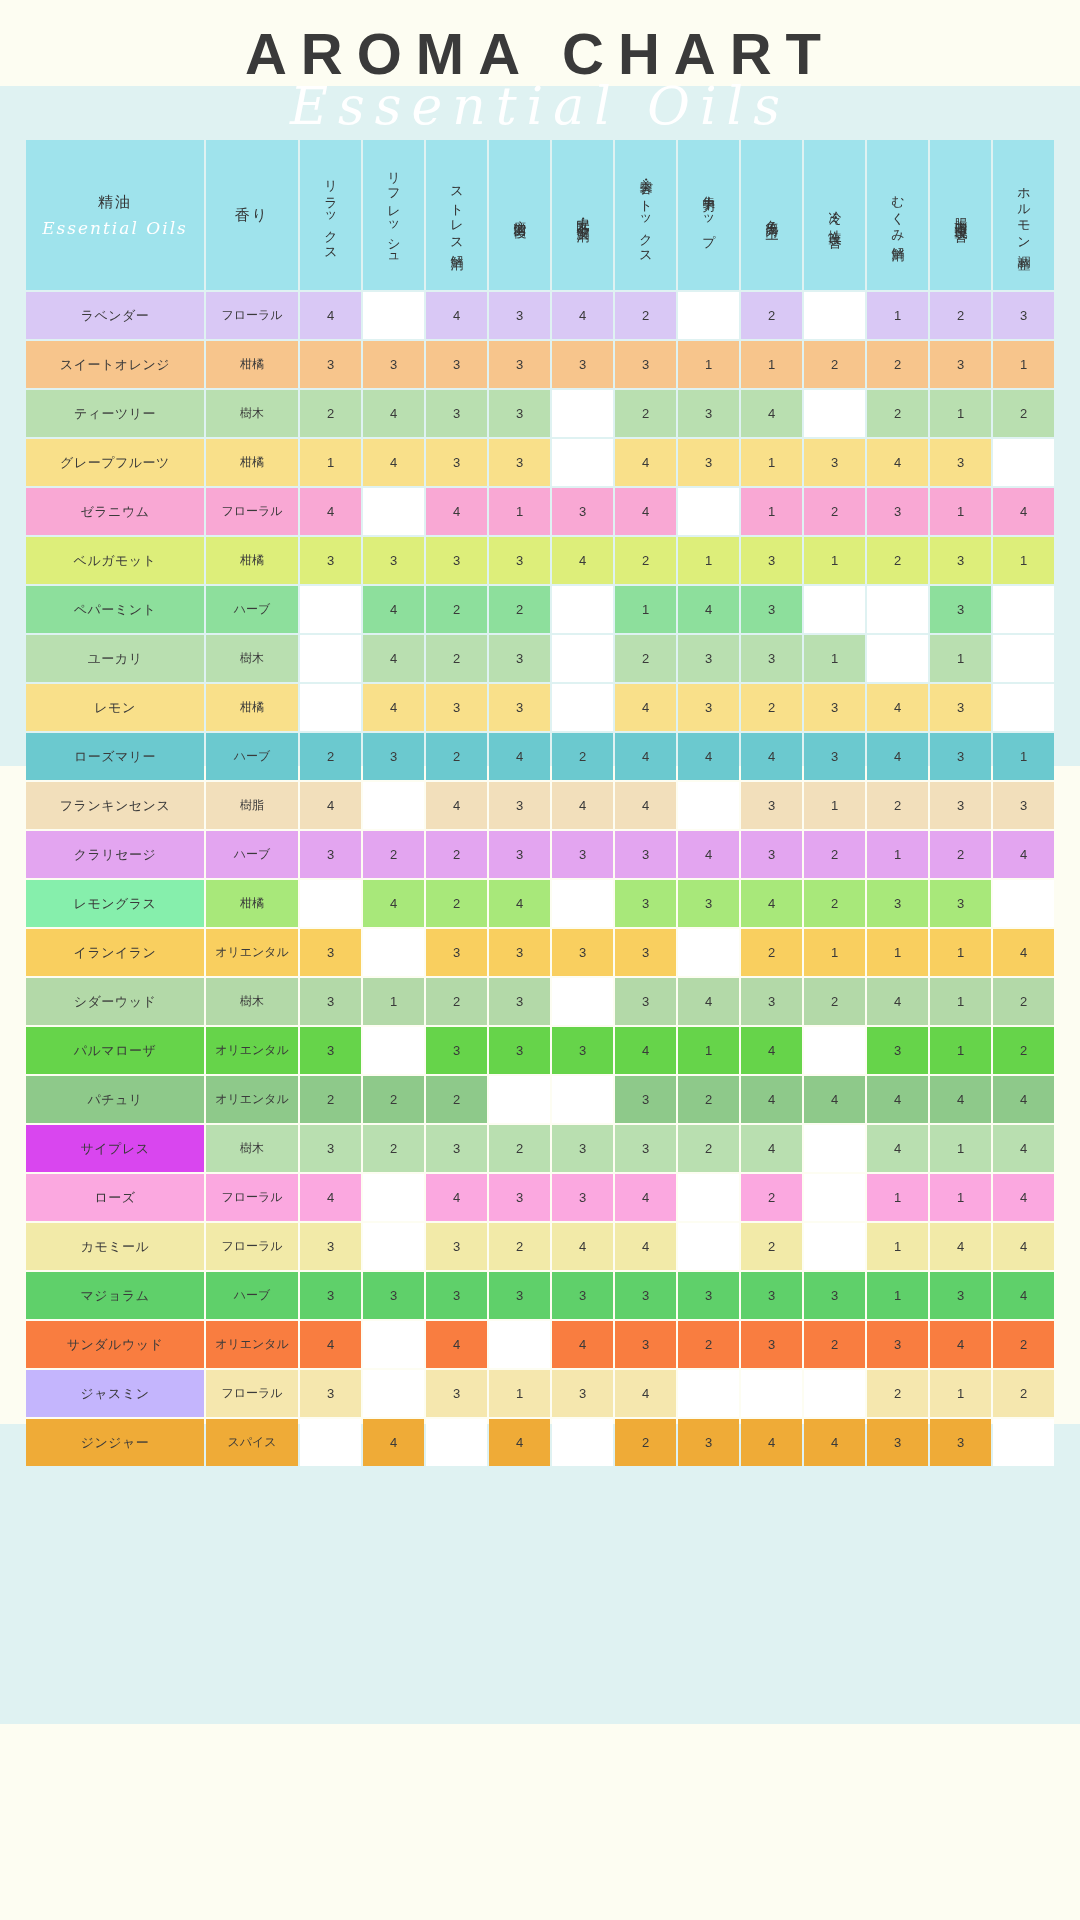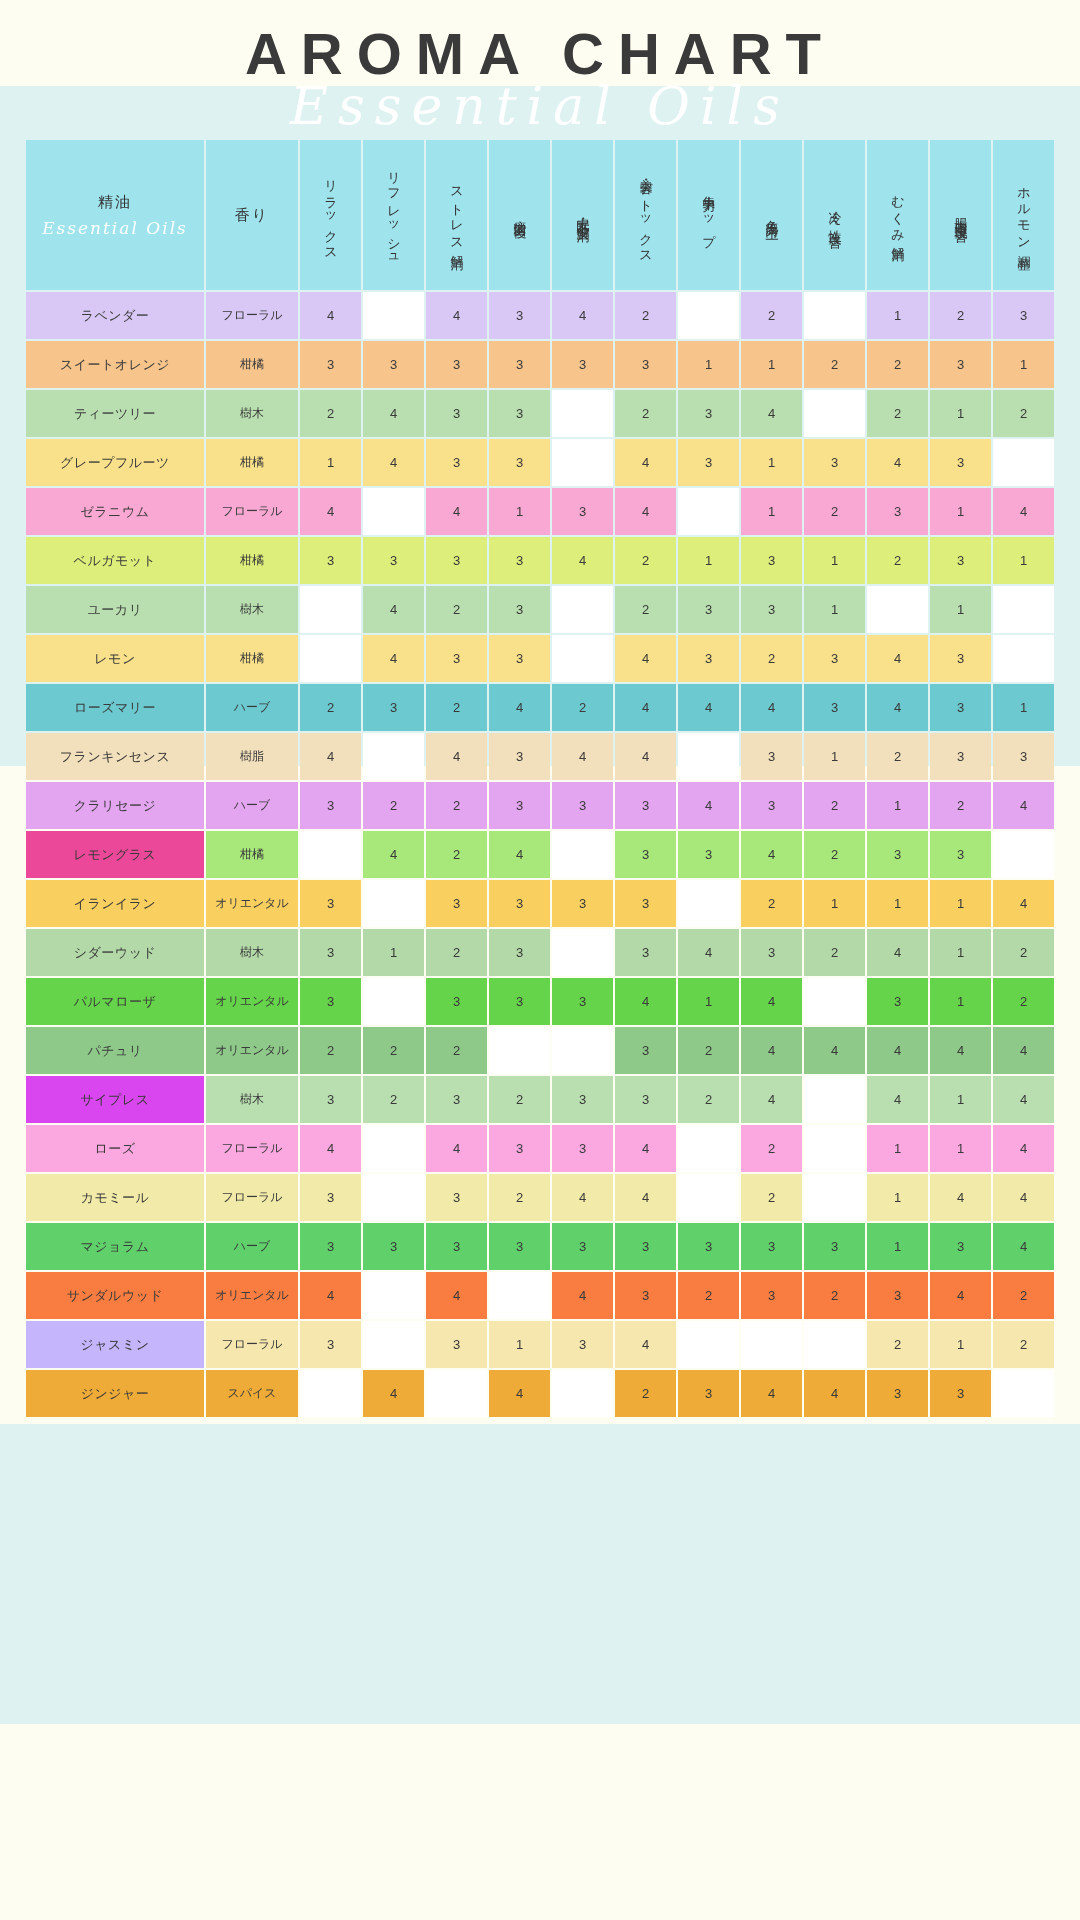--- a/index.html
+++ b/index.html
@@ -267,20 +267,36 @@
           <td class="val" style="background: rgb(221, 238, 122);">4</td>
           <td class="val" style="background: rgb(221, 238, 122);">2</td>
           <td class="val" style="background: rgb(221, 238, 122);">1</td>
           <td class="val" style="background: rgb(221, 238, 122);">3</td>
           <td class="val" style="background: rgb(221, 238, 122);">1</td>
           <td class="val" style="background: rgb(221, 238, 122);">2</td>
           <td class="val" style="background: rgb(221, 238, 122);">3</td>
           <td class="val" style="background: rgb(221, 238, 122);">1</td>
         </tr>
         <tr>
+          <td class="oil" style="background: rgb(141, 223, 156);">ペパーミント</td>
+          <td class="scent" style="background: rgb(141, 223, 156);">ハーブ</td>
+          <td class="val" style="background: rgb(255, 255, 255);"></td>
+          <td class="val" style="background: rgb(141, 223, 156);">4</td>
+          <td class="val" style="background: rgb(141, 223, 156);">2</td>
+          <td class="val" style="background: rgb(141, 223, 156);">2</td>
+          <td class="val" style="background: rgb(255, 255, 255);"></td>
+          <td class="val" style="background: rgb(141, 223, 156);">1</td>
+          <td class="val" style="background: rgb(141, 223, 156);">4</td>
+          <td class="val" style="background: rgb(141, 223, 156);">3</td>
+          <td class="val" style="background: rgb(255, 255, 255);"></td>
+          <td class="val" style="background: rgb(255, 255, 255);"></td>
+          <td class="val" style="background: rgb(141, 223, 156);">3</td>
+          <td class="val" style="background: rgb(255, 255, 255);"></td>
+        </tr>
+        <tr>
           <td class="oil" style="background: rgb(185, 223, 176);">ユーカリ</td>
           <td class="scent" style="background: rgb(185, 223, 176);">樹木</td>
           <td class="val" style="background: rgb(255, 255, 255);"></td>
           <td class="val" style="background: rgb(185, 223, 176);">4</td>
           <td class="val" style="background: rgb(185, 223, 176);">2</td>
           <td class="val" style="background: rgb(185, 223, 176);">3</td>
           <td class="val" style="background: rgb(255, 255, 255);"></td>
           <td class="val" style="background: rgb(185, 223, 176);">2</td>
           <td class="val" style="background: rgb(185, 223, 176);">3</td>
           <td class="val" style="background: rgb(185, 223, 176);">3</td>
@@ -347,21 +363,21 @@
           <td class="val" style="background: rgb(227, 165, 240);">3</td>
           <td class="val" style="background: rgb(227, 165, 240);">3</td>
           <td class="val" style="background: rgb(227, 165, 240);">4</td>
           <td class="val" style="background: rgb(227, 165, 240);">3</td>
           <td class="val" style="background: rgb(227, 165, 240);">2</td>
           <td class="val" style="background: rgb(227, 165, 240);">1</td>
           <td class="val" style="background: rgb(227, 165, 240);">2</td>
           <td class="val" style="background: rgb(227, 165, 240);">4</td>
         </tr>
         <tr>
-          <td class="oil" style="background: #ec4899;">レモングラス</td>
+          <td class="oil" style="background: #86efac;">レモングラス</td>
           <td class="scent" style="background: rgb(168, 232, 122);">柑橘</td>
           <td class="val" style="background: rgb(255, 255, 255);"></td>
           <td class="val" style="background: rgb(168, 232, 122);">4</td>
           <td class="val" style="background: rgb(168, 232, 122);">2</td>
           <td class="val" style="background: rgb(168, 232, 122);">4</td>
           <td class="val" style="background: rgb(255, 255, 255);"></td>
           <td class="val" style="background: rgb(168, 232, 122);">3</td>
           <td class="val" style="background: rgb(168, 232, 122);">3</td>
           <td class="val" style="background: rgb(168, 232, 122);">4</td>
           <td class="val" style="background: rgb(168, 232, 122);">2</td>

